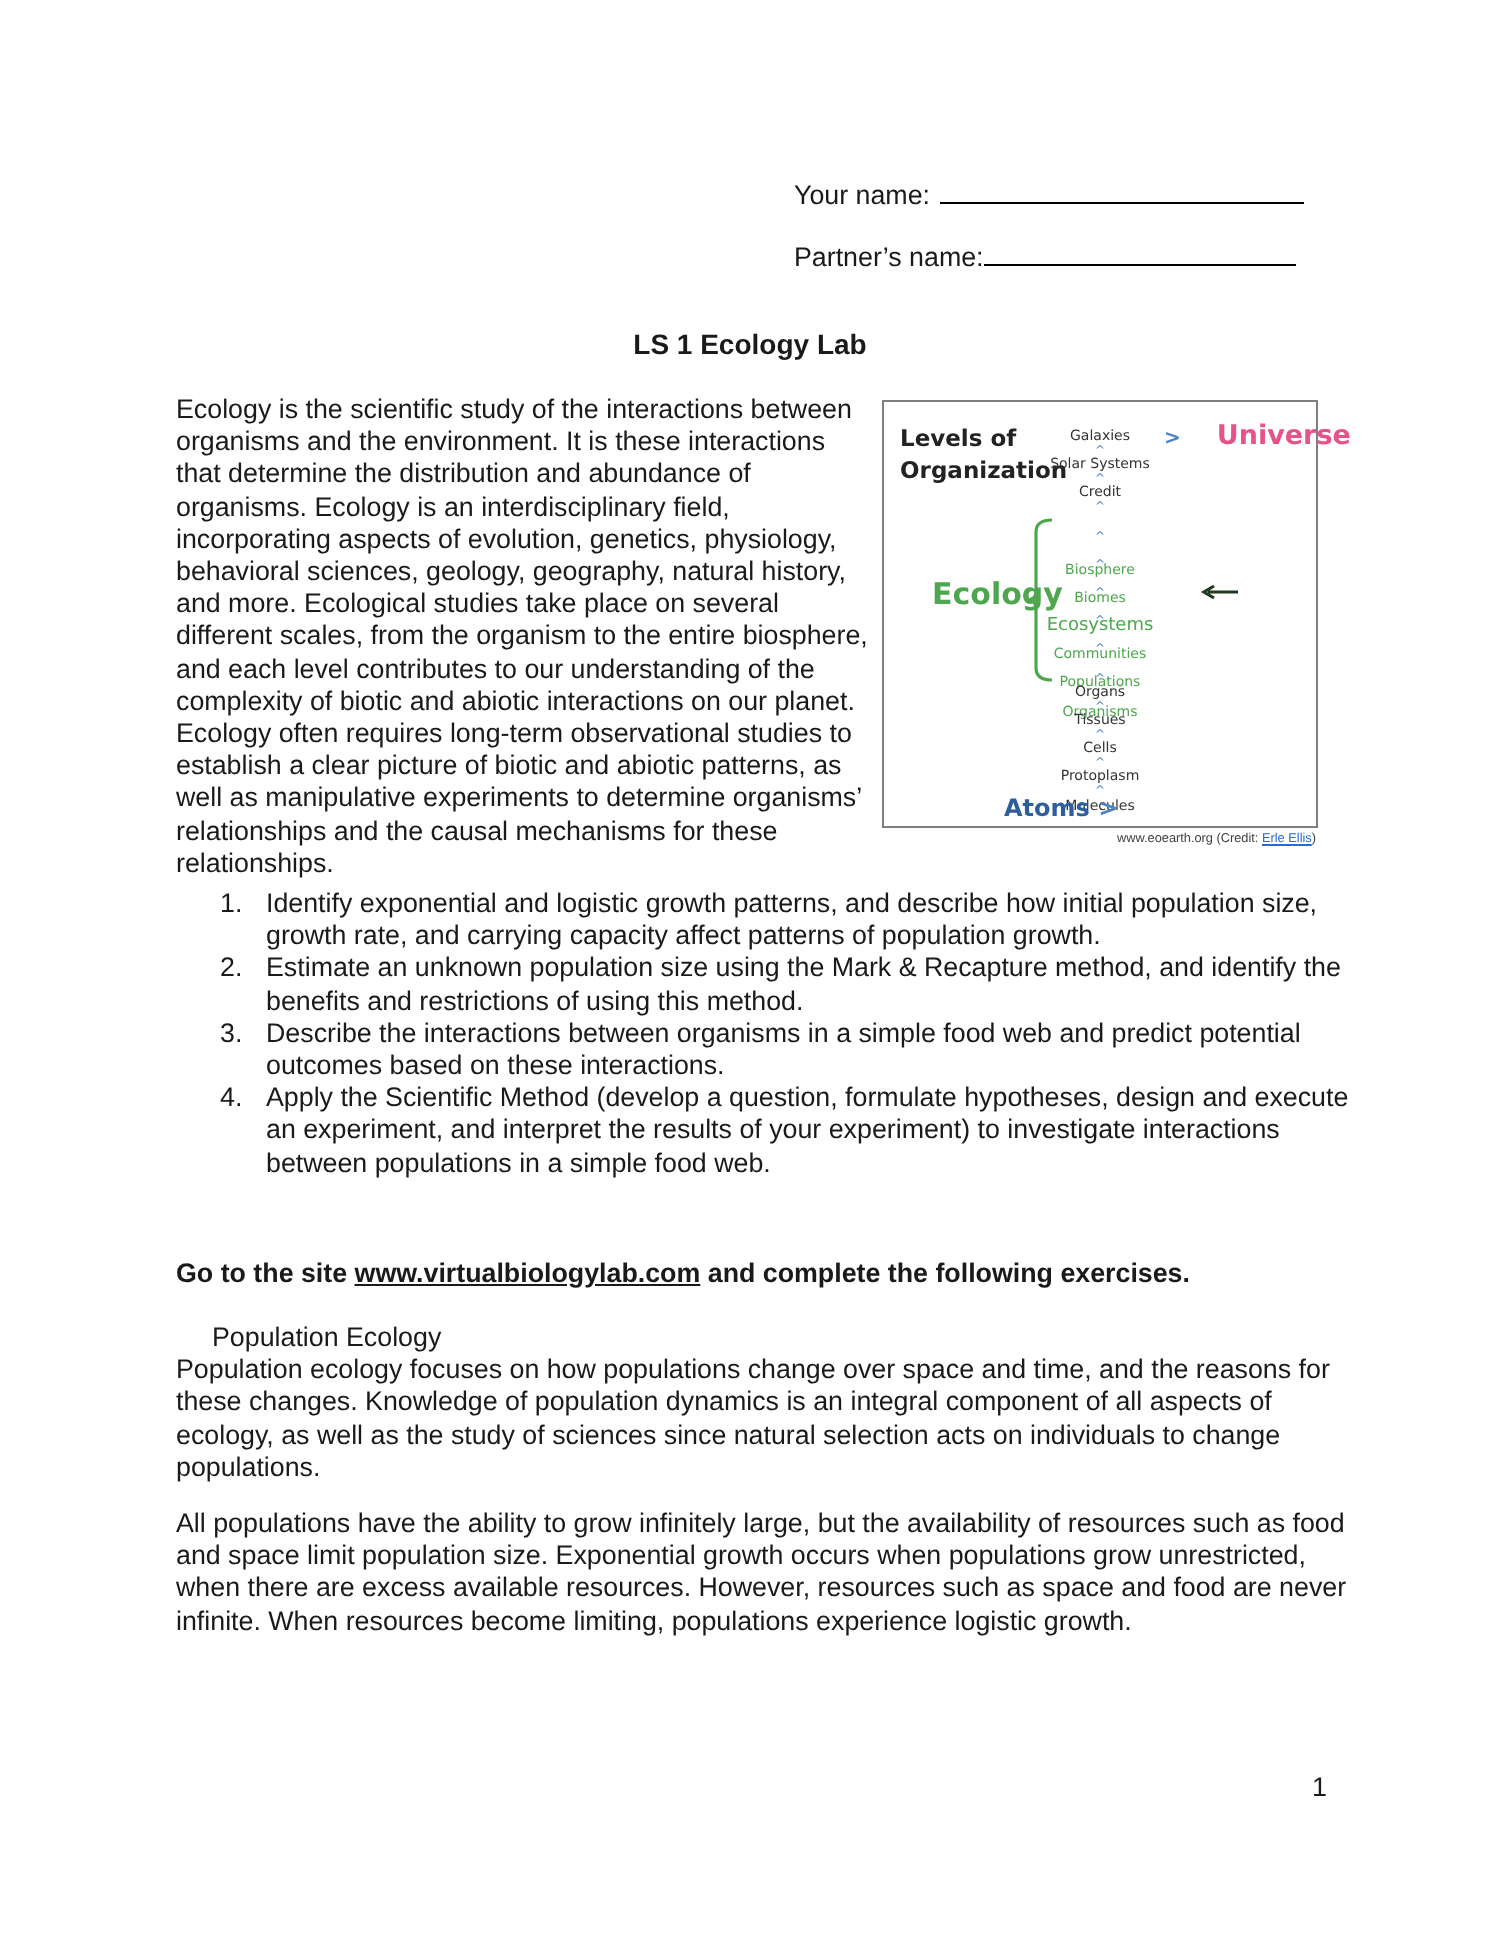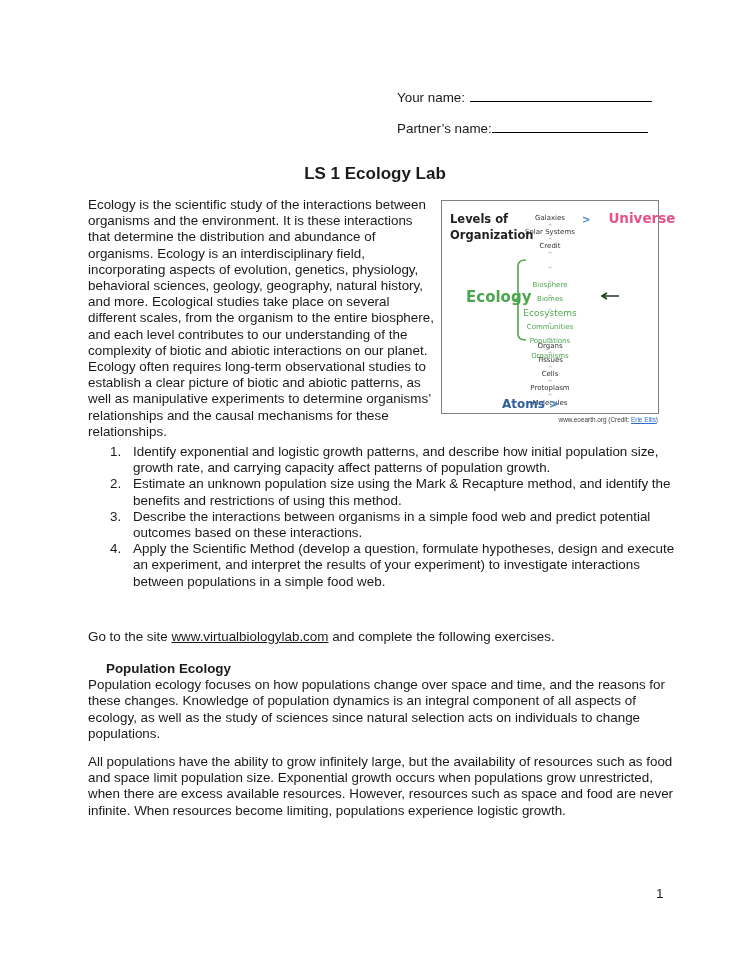--- a/index.html
+++ b/index.html
@@ -5,33 +5,33 @@
   html, body { margin: 0; padding: 0; background: #ffffff; }
   body { width: 750px; height: 970px; position: relative; overflow: hidden;
          font-family: "Liberation Sans", sans-serif; color: #1a1a1a; font-size: 13.4px; }
   .abs { position: absolute; }
   .name-line { left: 397px; font-size: 13.4px; }
   .blank { display: inline-block; border-bottom: 1.4px solid #000; vertical-align: baseline; height: 12px; }
   #name1 { top: 89px; }
   #name1 .blank { width: 182px; margin-left: 5px; }
   #name2 { top: 120px; }
   #name2 .blank { width: 156px; }
-  #title { top: 164px; left: 0; width: 750px; text-align: center; font-weight: bold; font-size: 17px; }
+  #title { top: 164px; left: 0; width: 750px; text-align: center; font-weight: bold; font-size: 14px; }
   #intro { top: 197px; left: 88px; width: 346px; line-height: 16.2px; }
   #diagram { top: 200px; left: 441px; width: 216px; height: 212px; border: 1px solid #7f7f7f; background: #fff; }
   #credit { top: 416px; left: 530px; width: 128px; text-align: right; font-size: 6.4px; color: #404040; }
   #credit a { color: #2a6bd1; text-decoration: underline; }
   #lab { top: 444px; left: 88px; width: 590px; line-height: 16.2px; }
   #objectives { margin: 0; padding: 0 0 0 45px; list-style: none; }
   #objectives li { position: relative; }
   #objectives li .num { position: absolute; left: -23px; }
-  #goto { top: 629px; left: 88px; width: 590px; }
+  #goto { top: 629px; left: 88px; width: 590px; font-weight: bold; }
   #goto a { color: #1a1a1a; text-decoration: underline; }
   #pop { top: 661px; left: 88px; width: 590px; line-height: 16.2px; }
-  #pop .h { font-weight: bold; padding-left: 18px; }
+  #pop .h { font-weight: normal; padding-left: 18px; }
   #logi { top: 754px; left: 88px; width: 590px; line-height: 16.2px; }
   #logi .h { font-style: italic; text-decoration: underline; }
   #pagenum { top: 886px; left: 656px; font-size: 13.4px; }
   
   .dg { position: absolute; font-family: "DejaVu Sans", sans-serif; white-space: nowrap; }
   .lvl { font-size: 7px; color: #333; text-align: center; width: 80px; left: 68px; }
   .lvl.eco { color: #4ea64e; font-weight: normal; margin-top: 24px; }
   .caret { font-size: 6px; color: #4a84c8; text-align: center; width: 80px; left: 68px; }
   .big-title { left: 8px; top: 10px; font-weight: bold; font-size: 11.5px; color: #222; line-height: 16px; }
   .universe { left: 152px; top: 9px; font-weight: bold; font-size: 13.5px; color: #e8528a; }

